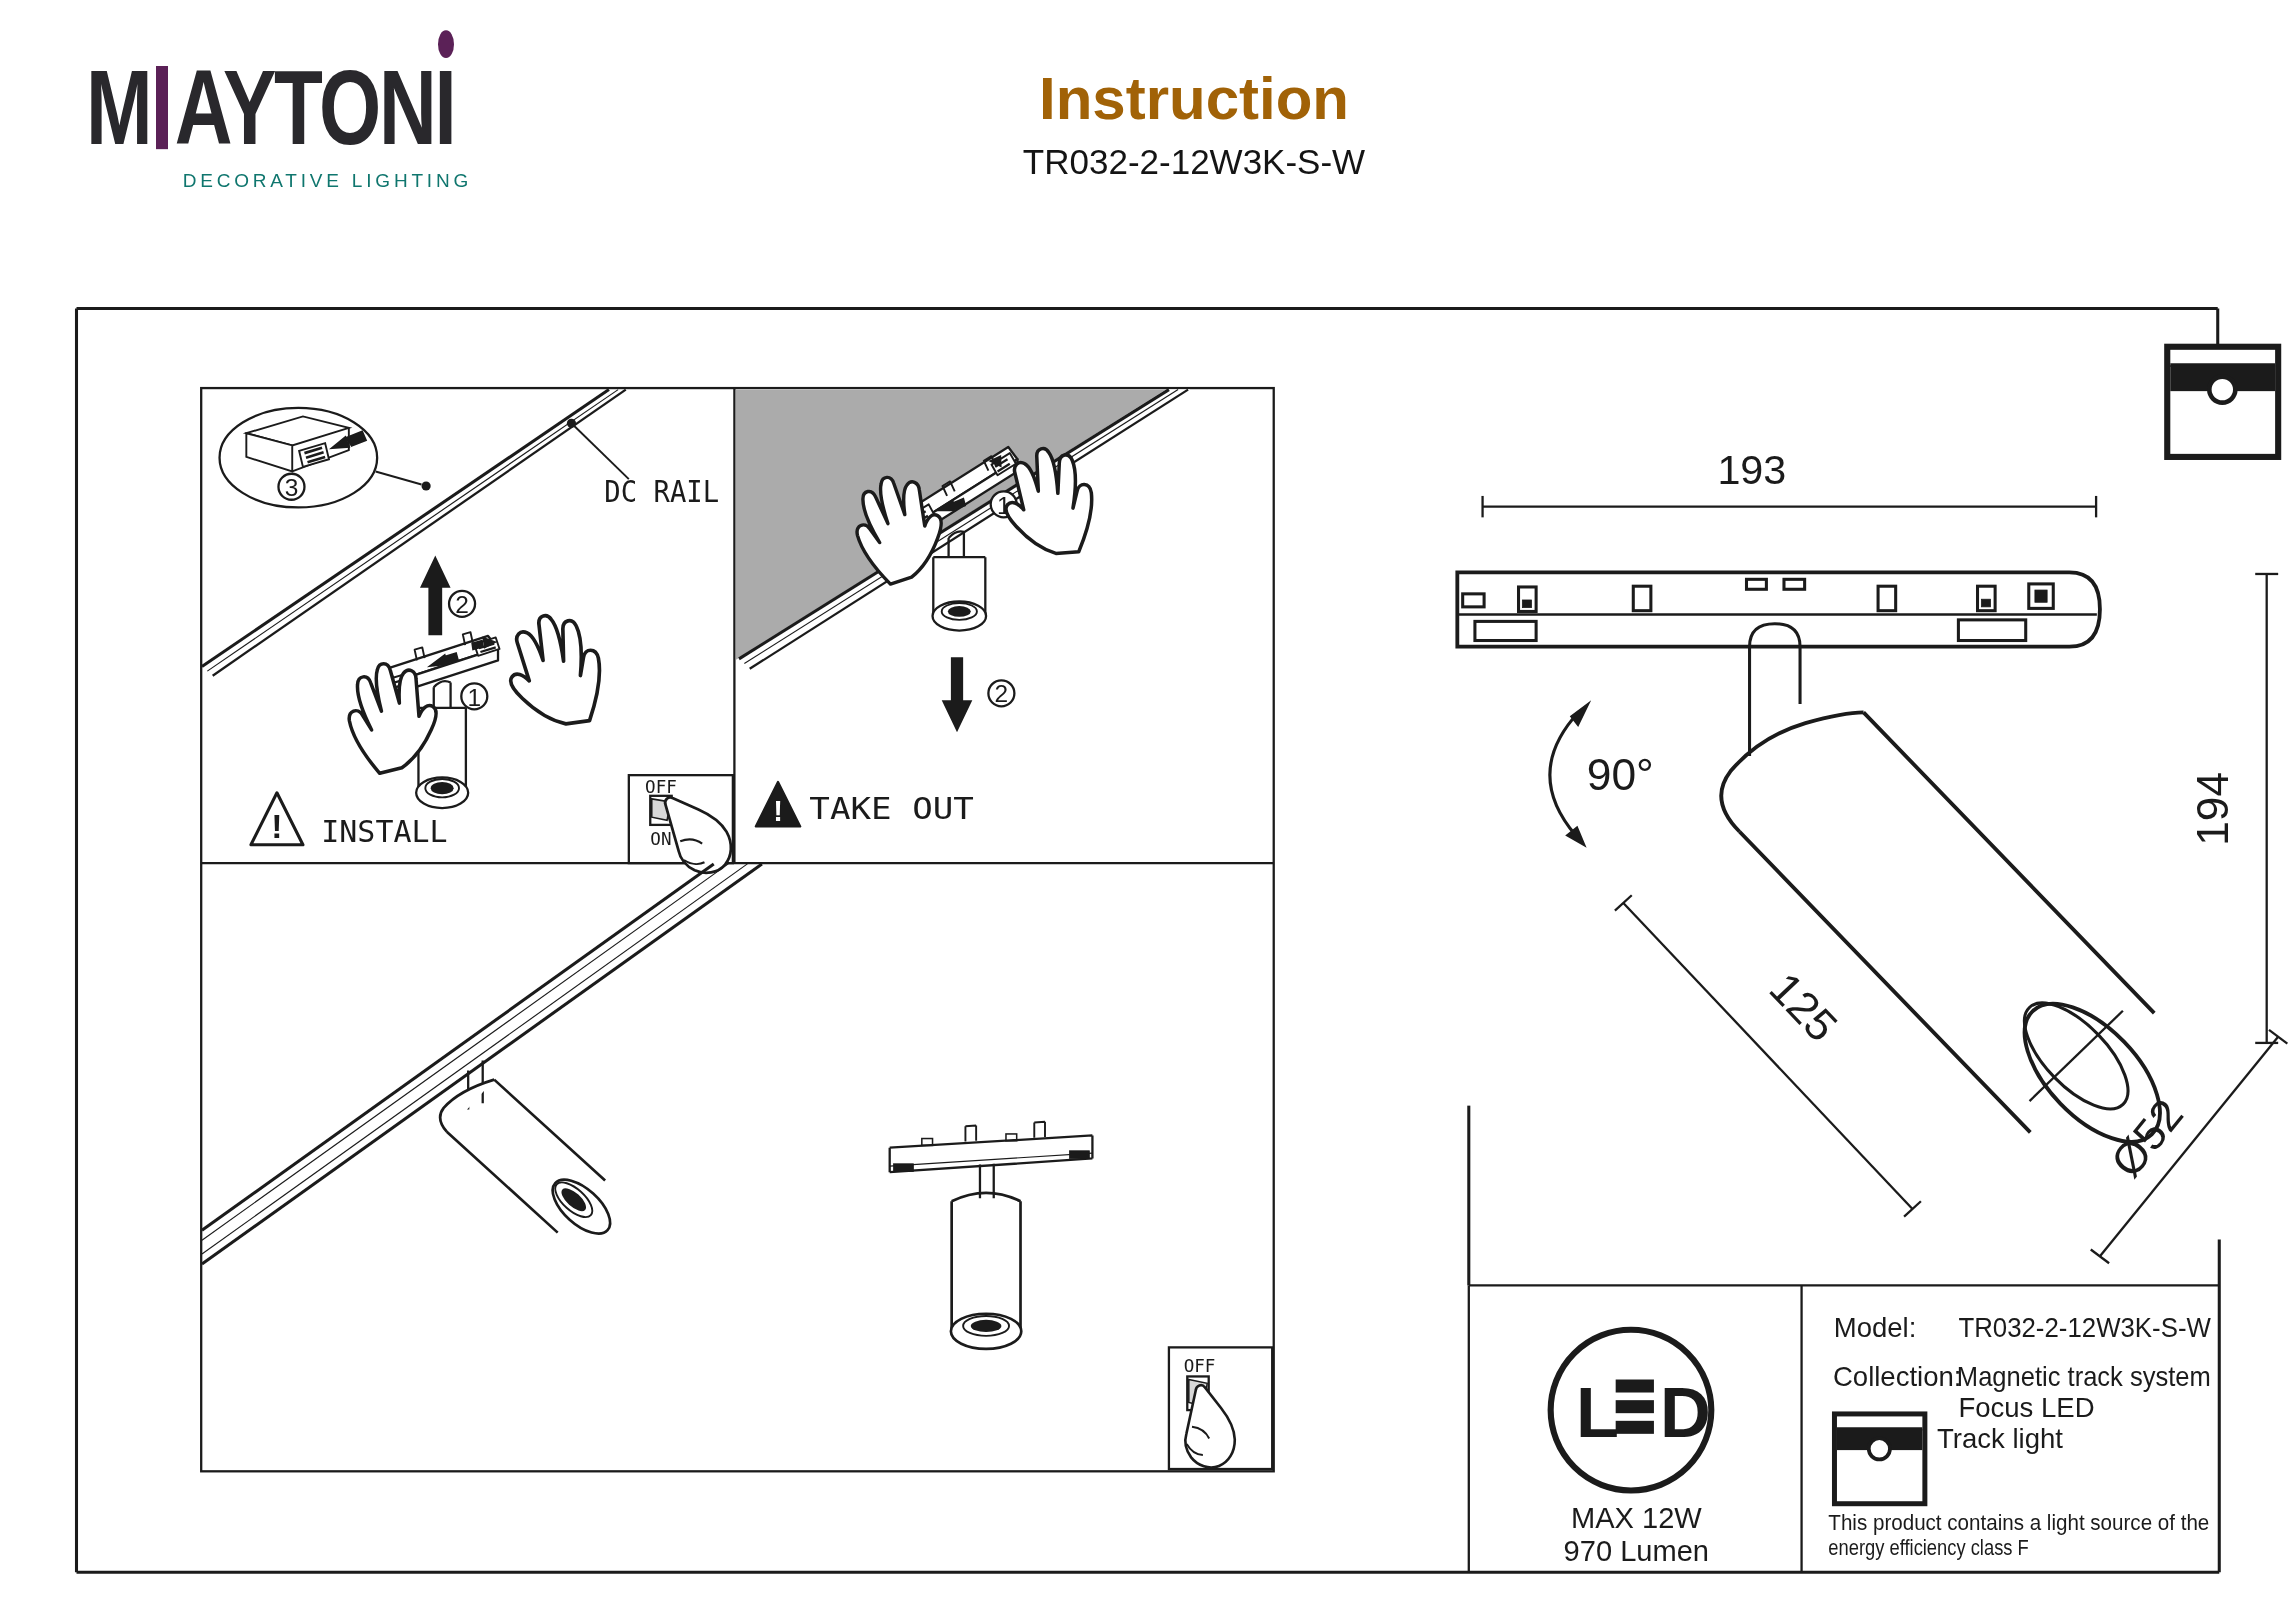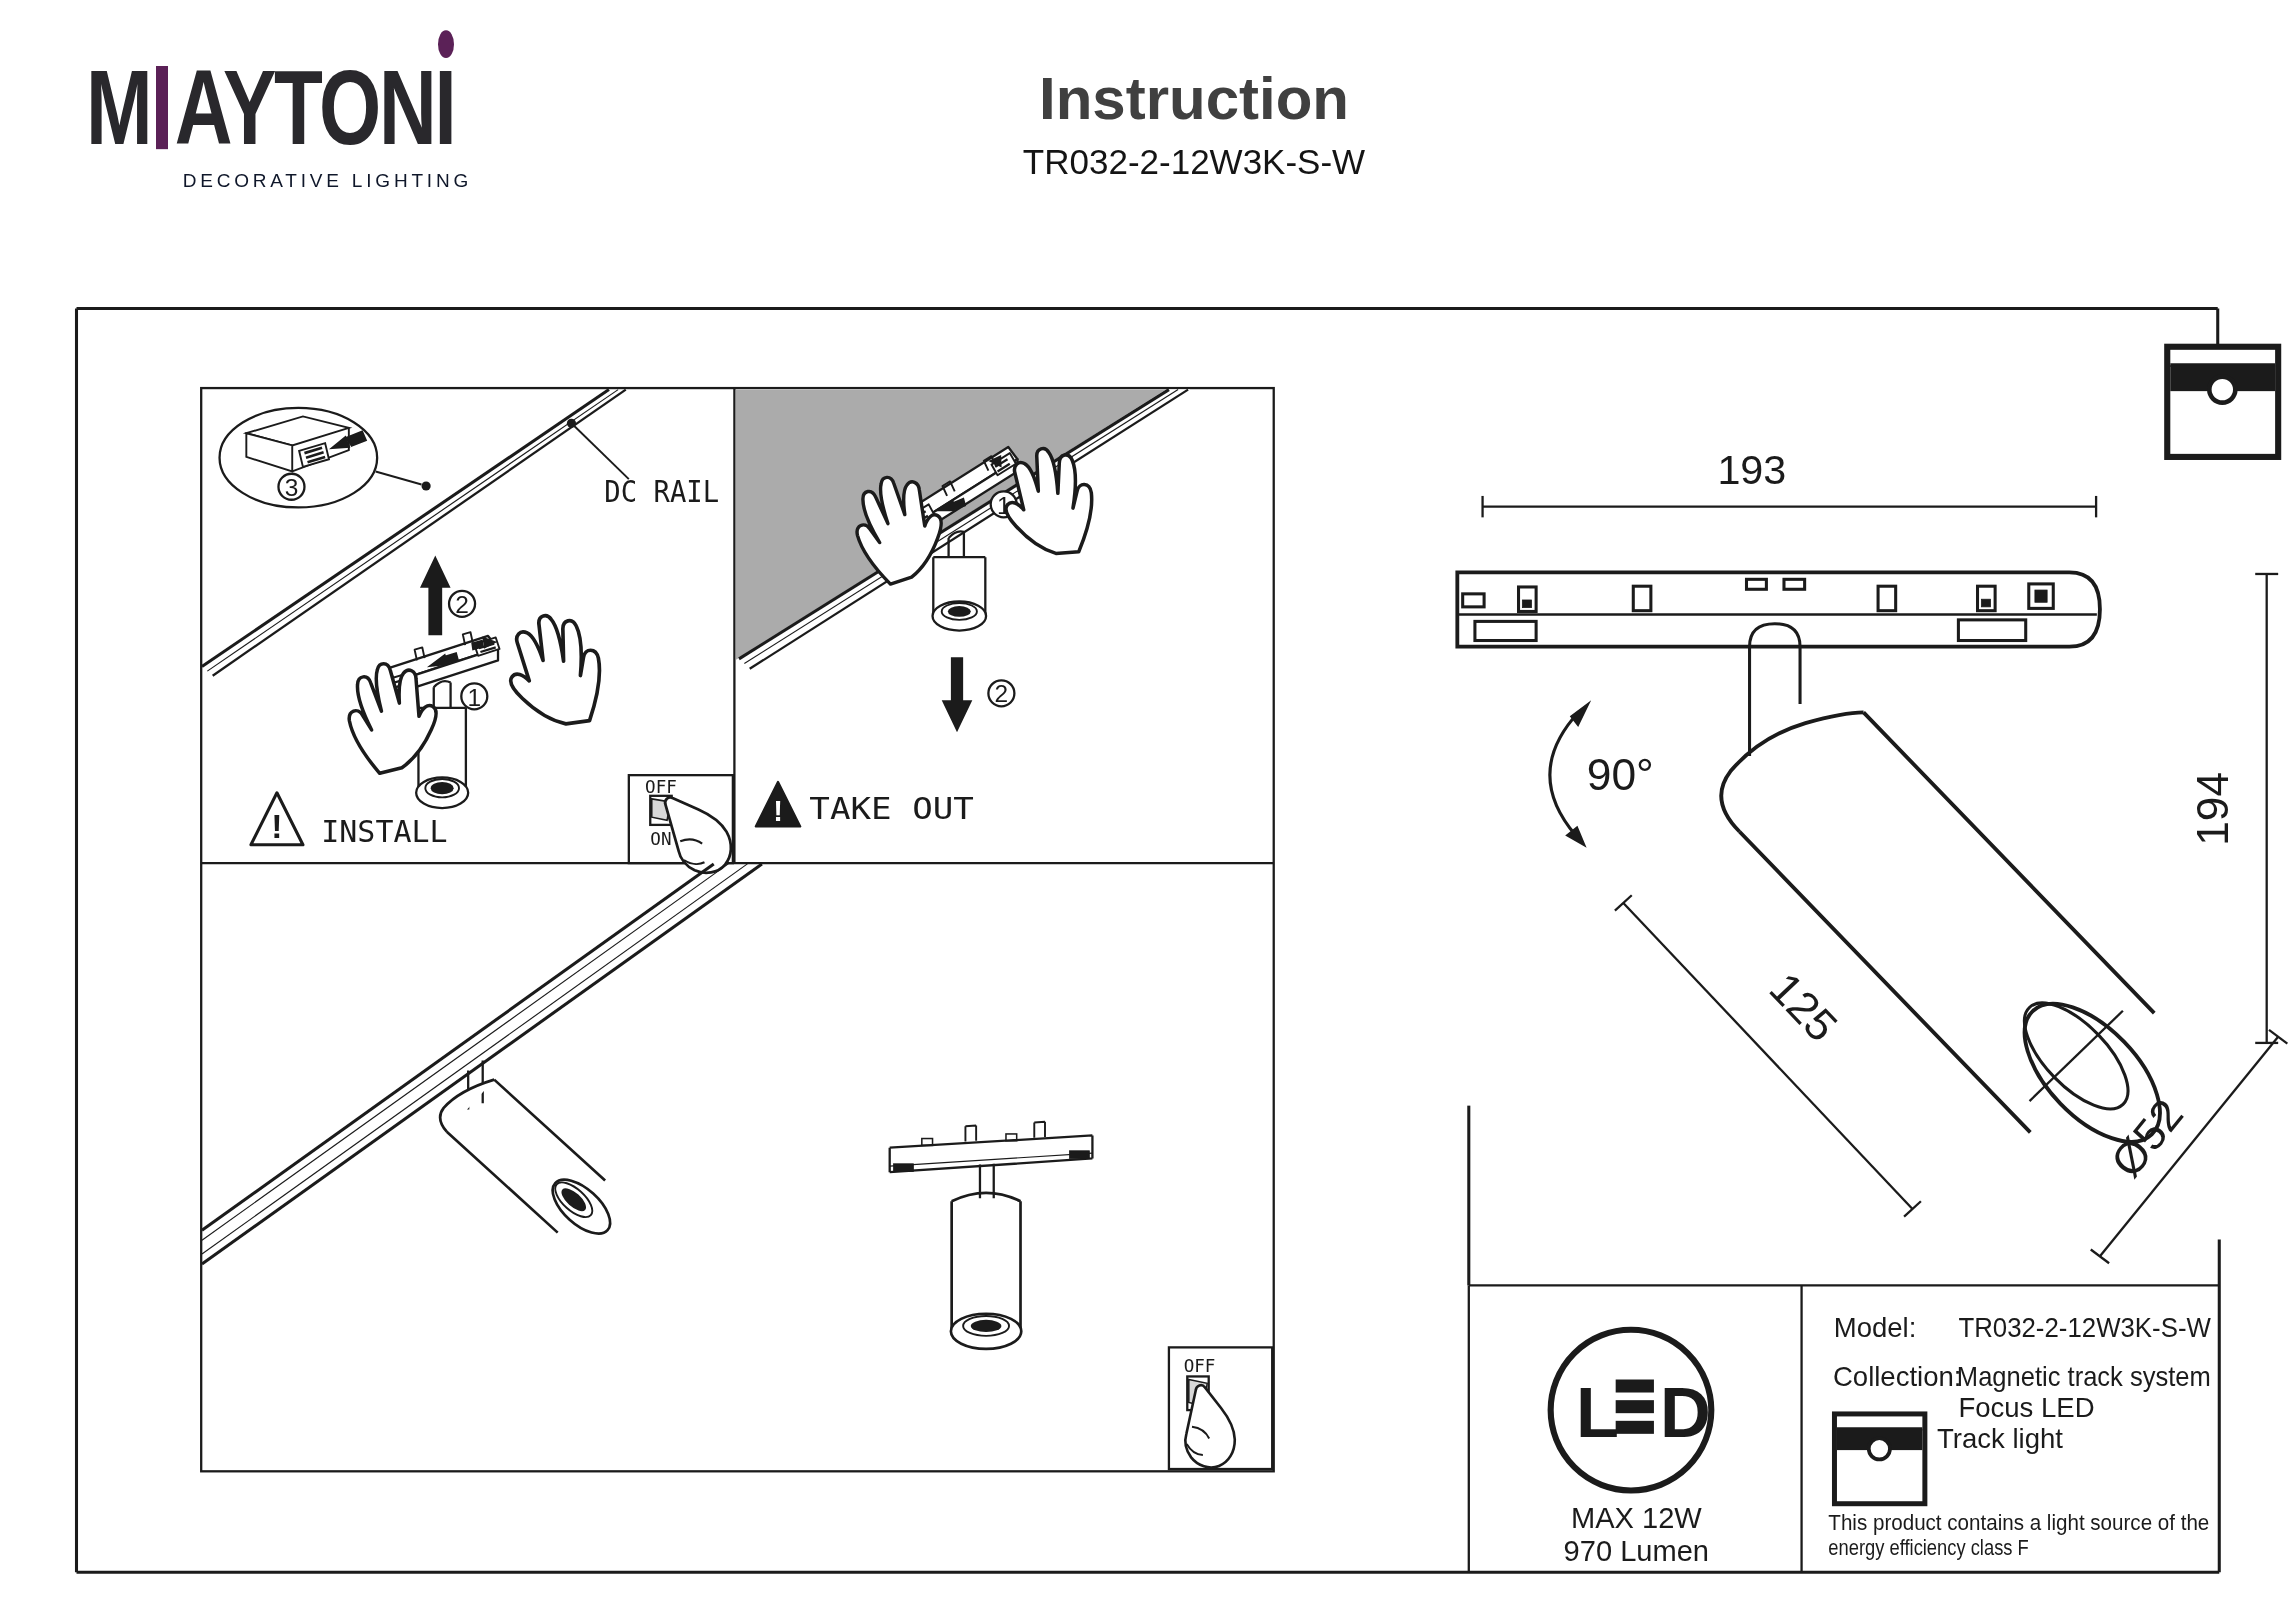--- a/index.html
+++ b/index.html
@@ -10,25 +10,25 @@
   .logo{position:absolute;left:86px;top:66px;width:386px;}
   .logo-word{display:flex;align-items:flex-end;font-size:80px;font-weight:700;
              color:#29282c;letter-spacing:-2.3px;line-height:.8;
              transform:scaleY(1.32);transform-origin:top left;}
   .logo-bar{display:inline-block;width:12.2px;height:63px;background:#5b2157;
             margin:0 6.9px 0.8px 5.4px;}
   .logo-i{position:relative;}
   .logo-dot{position:absolute;top:-27.5px;left:3.1px;width:16px;height:21.4px;
             border-radius:50%;background:#5b2157;}
   .logo-tagline{margin-top:40px;width:100%;text-align:right;font-size:19px;
-                letter-spacing:3.8px;color:#0f172a;font-weight:400;}
+                letter-spacing:3.8px;color:#0f766e;font-weight:400;}
 
   .titleblock{position:absolute;left:1194px;top:64px;transform:translateX(-50%);
               text-align:center;white-space:nowrap;}
-  .title{font-size:60px;font-weight:700;color:#404040;}
+  .title{font-size:60px;font-weight:700;color:#a16207;}
   .model{font-size:35px;font-weight:400;color:#141414;margin-top:9.2px;}
 
   
   svg{position:absolute;left:0;top:0;}
   text{fill:#1b1b1b;}
   .t-dim{font-family:"Liberation Sans",sans-serif;font-size:54px;}
   .t-dim-lg{font-family:"Liberation Sans",sans-serif;font-size:58px;}
   .t-cad{font-family:"DejaVu Sans Mono",monospace;font-size:40px;}
   .t-cad-sm{font-family:"DejaVu Sans Mono",monospace;font-size:23px;}
   .t-step{font-family:"Liberation Sans",sans-serif;font-size:32px;}

